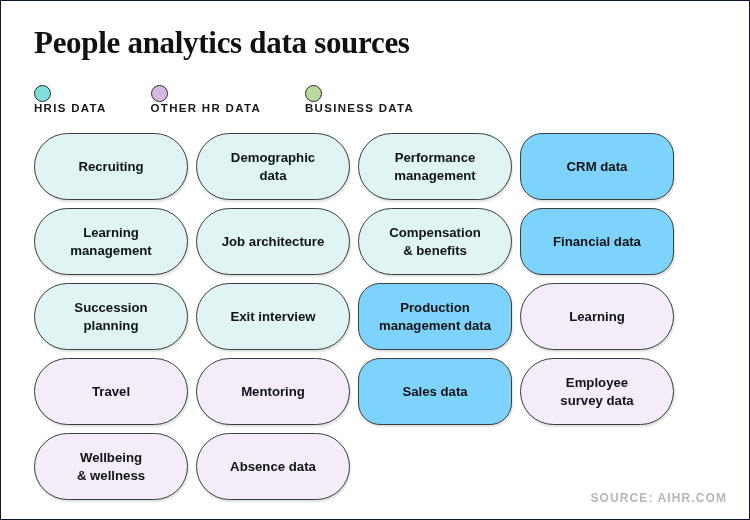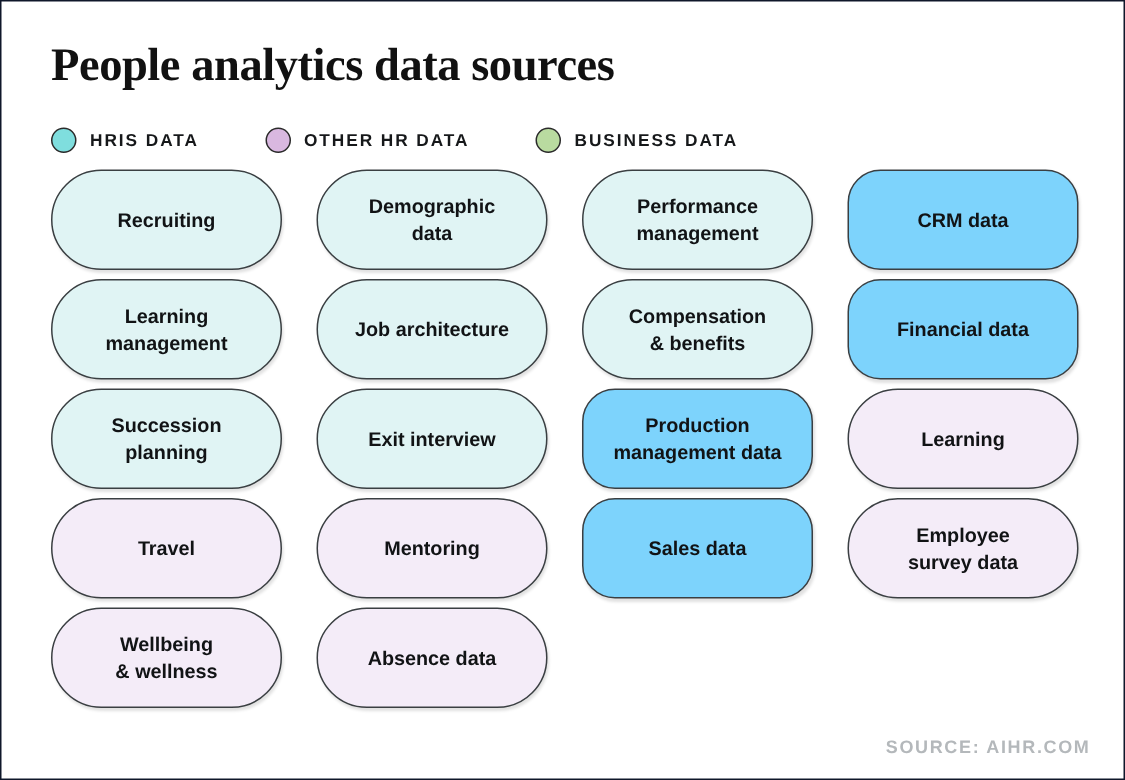--- a/index.html
+++ b/index.html
@@ -33,48 +33,49 @@
 
   
   #legend {
     position:absolute;
     left:33px; top:84px;
     display:flex;
     align-items:center;
   }
   .legend-item {
     display:flex;
-    align-items:center;
     margin-right:44px;
+    flex-direction:column;
   }
   .legend-dot {
     width:17px; height:17px;
     border-radius:50%;
     border:1.4px solid #2b2b2b;
     margin-right:9px;
     flex:0 0 auto;
   }
   .legend-label {
     font-size:11.5px;
     font-weight:700;
     letter-spacing:1.3px;
     color:#16181a;
     white-space:nowrap;
   }
 
   
   #grid {
     position:absolute;
-    left:33px; top:112px;
+    left:33px; top:132px;
     width:684px;
     display:grid;
     grid-template-columns:repeat(4, 154px);
     grid-auto-rows:67px;
     column-gap:23px;
     row-gap:6px;
+    gap:8px;
   }
 
   .pill {
     position:relative;
     display:flex;
     align-items:center;
     justify-content:center;
     text-align:center;
     border:1.5px solid #3a3f42;
     border-radius:34px;

